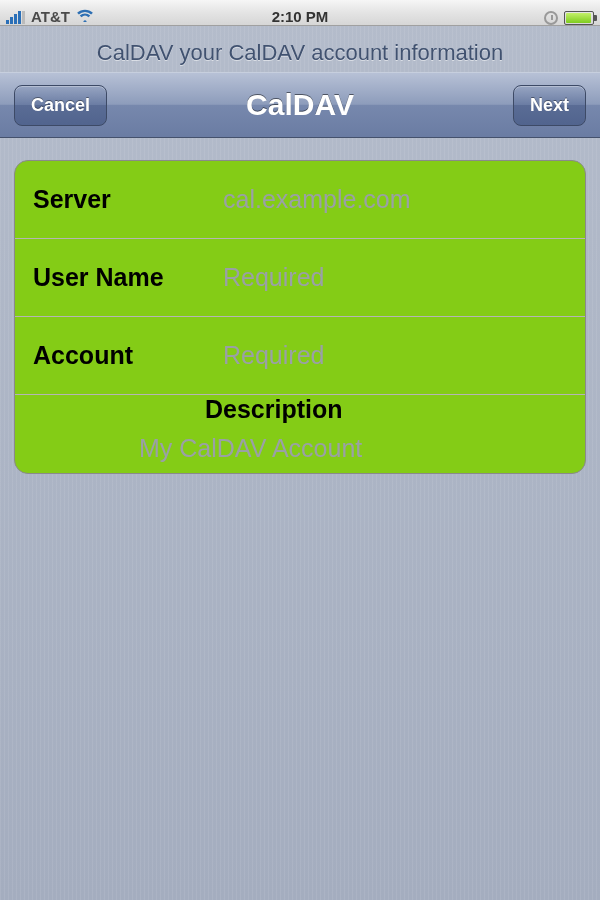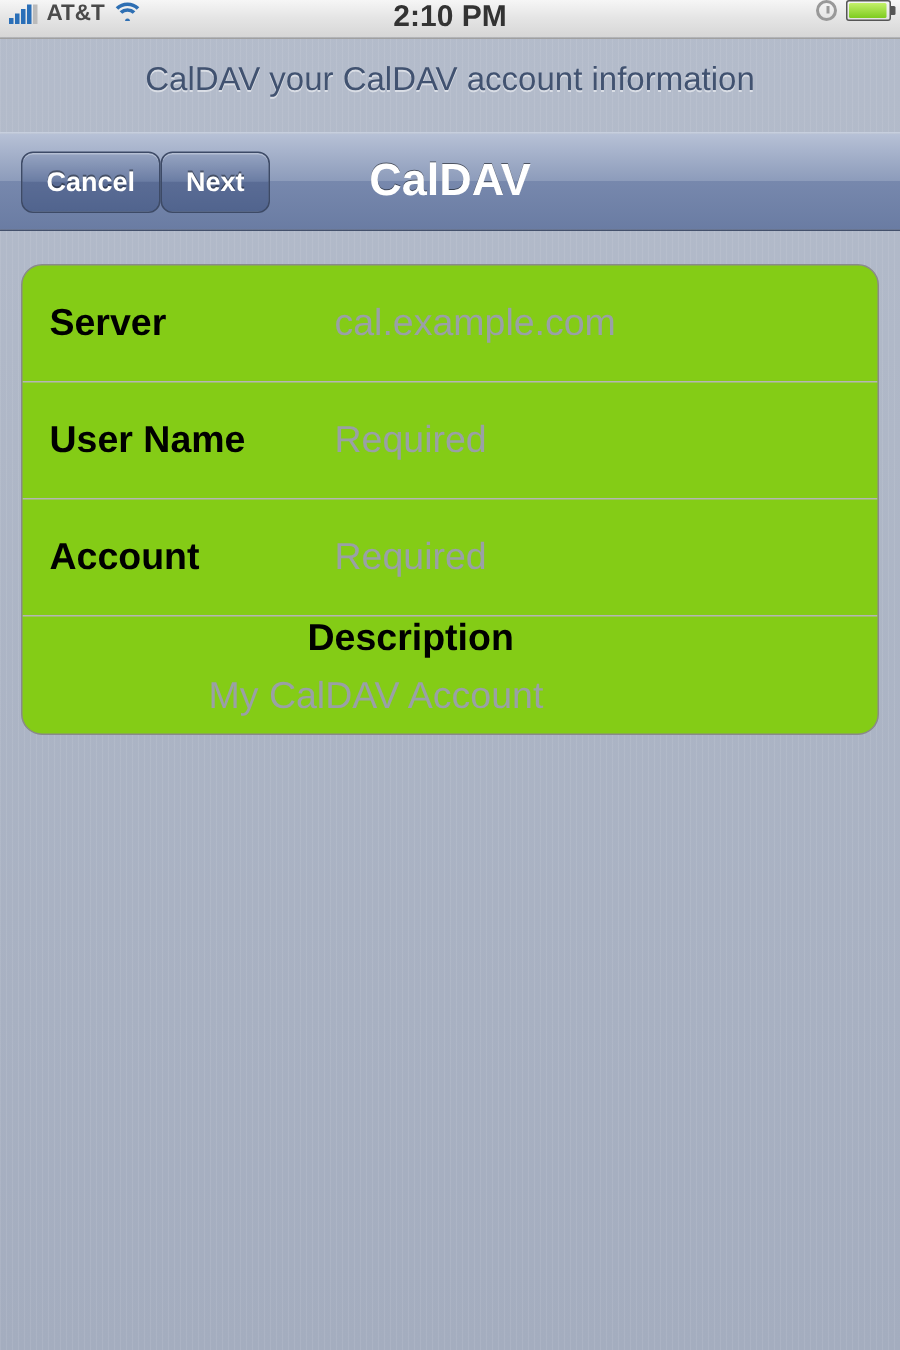--- a/index.html
+++ b/index.html
@@ -11,38 +11,38 @@
         repeating-linear-gradient(90deg, rgba(255,255,255,0.08) 0 1px, transparent 1px 4px),
         linear-gradient(to bottom, #b4bccb 0%, #a4adbf 100%);
     }
 
     
     .status-bar {
       height: 26px;
       background: linear-gradient(to bottom, #f6f6f6 0%, #e4e4e4 50%, #d6d6d6 100%);
       border-bottom: 1px solid #a0a0a0;
       display: flex;
-      align-items: flex-start;
+      align-items: flex-end;
       padding: 0 6px;
       font-size: 14px;
       color: #4a4a4a;
       font-weight: bold;
       position: relative;
     }
     .status-left { display: flex; align-items: center; gap: 6px; }
     .signal-bars { display: flex; align-items: flex-end; gap: 1px; height: 14px; }
     .signal-bars span { width: 3px; background: #2a6fb8; }
     .signal-bars span:nth-child(1){height:4px;}
     .signal-bars span:nth-child(2){height:7px;}
     .signal-bars span:nth-child(3){height:10px;}
     .signal-bars span:nth-child(4){height:13px;}
     .signal-bars span:nth-child(5){height:13px;background:#bbb;}
     .carrier { font-size: 15px; }
     .wifi-icon svg { width: 18px; height: 14px; }
-    .status-time { position: absolute; left:0; right:0; text-align:center; font-size:20px; color:#333; }
+    .status-time { position: absolute; left:0; right:0; text-align:center; font-size:15px; color:#333; }
     .status-right { margin-left:auto; display:flex; align-items:center; gap:6px; }
     .clock-small { width:14px; height:14px; border:2px solid #999; border-radius:50%; position:relative; }
     .clock-small:after{content:"";position:absolute;left:5px;top:2px;width:2px;height:5px;background:#999;}
     .battery { width:30px; height:14px; border:1.5px solid #555; border-radius:2px; position:relative; }
     .battery:after{content:"";position:absolute;right:-4px;top:3px;width:3px;height:6px;background:#555;border-radius:0 1px 1px 0;}
     .battery-fill{position:absolute;left:1px;top:1px;bottom:1px;width:90%;background:linear-gradient(to bottom,#c3f06a,#7ecc1f);border-radius:1px;}
 
     
     .instruction {
       text-align:center;
@@ -53,24 +53,23 @@
     }
 
     
     .navbar {
       height: 66px;
       background: linear-gradient(to bottom,#b7c1d6 0%,#8d9cbb 49%,#7788ad 50%,#6a7ca3 100%);
       border-top:1px solid #c7cfde;
       border-bottom:1px solid #44516c;
       display:flex;
       align-items:center;
-      justify-content:flex-start;
+      justify-content:space-between;
       padding:0 14px;
       position:relative;
-      margin-top:16px;
     }
     .nav-title {
       position:absolute; left:0; right:0; text-align:center;
       font-size:30px; font-weight:bold; color:#fff;
       text-shadow:0 -1px 0 rgba(0,0,0,0.5);
       pointer-events:none;
     }
     .nav-btn {
       background:linear-gradient(to bottom,#97a5c2 0%,#6a7ca3 49%,#5a6c95 50%,#51648e 100%);
       border:1px solid #3d4a66;

